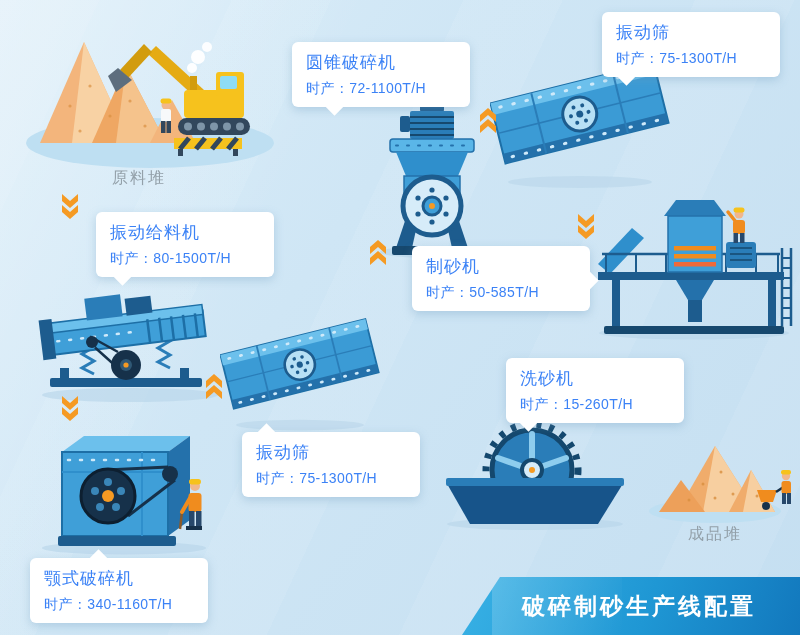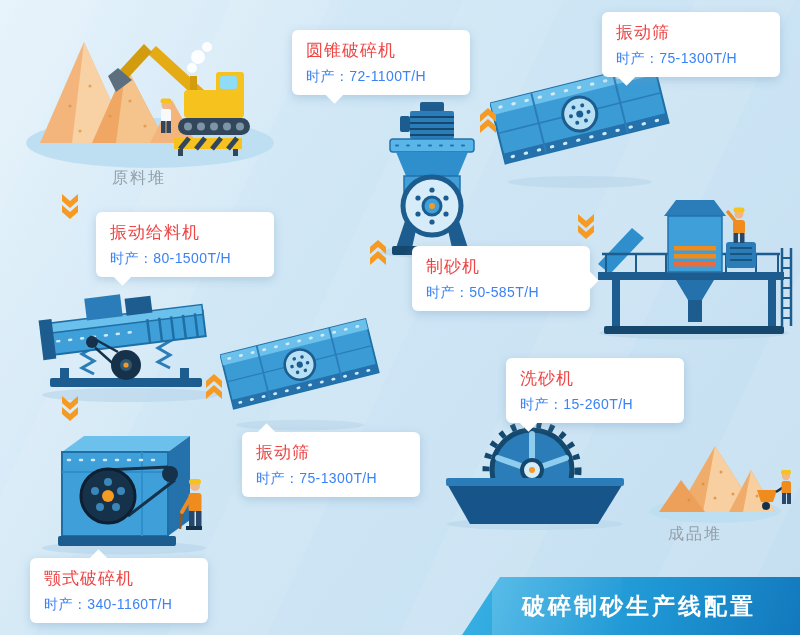--- a/index.html
+++ b/index.html
@@ -15,21 +15,21 @@
       linear-gradient(115deg, rgba(255,255,255,.28) 0%, rgba(255,255,255,0) 34%),
       repeating-linear-gradient(115deg, rgba(255,255,255,.08) 0 90px, rgba(255,255,255,0) 90px 210px);
   }
   .machine { position:absolute; }
   .machine svg { display:block; width:100%; height:100%; }
   .card {
     position:absolute; background:#ffffff; border-radius:6px;
     padding:11px 14px; width:178px; z-index:5;
     box-shadow:0 3px 10px rgba(110,155,190,.35);
   }
-  .card-name { font-size:17px; color:#ef4444; font-weight:500; letter-spacing:1px; line-height:20px; }
+  .card-name { font-size:17px; color:#3b82f6; font-weight:500; letter-spacing:1px; line-height:20px; }
   .card-cap  { font-size:14px; color:#3b82f6; margin-top:7px; letter-spacing:.4px; line-height:16px; white-space:nowrap; }
   .ptr { position:absolute; width:13px; height:13px; background:#ffffff; transform:rotate(45deg); }
   .arrow { position:absolute; width:20px; height:27px; z-index:4; }
   .arrow svg { display:block; width:100%; height:100%; }
   .arrow.up svg { transform:rotate(180deg); }
   .pile-label { position:absolute; font-size:16px; color:#93a0a9; letter-spacing:2px; z-index:3; }
   .banner {
     position:absolute; left:462px; top:577px; width:338px; height:58px; z-index:6;
     background: linear-gradient(110deg,#38b1e5 0%, #1f97d4 55%, #1278bd 100%);
     clip-path: polygon(38px 0, 100% 0, 100% 100%, 0 100%);
@@ -129,21 +129,21 @@
         <polygon points="2,11 10,18 18,11 18,18 10,25 2,18"></polygon>
       </svg>
   </div>
 
   <div class="card" style="left:96px; top:212px;">
     <div class="card-name">振动给料机</div>
     <div class="card-cap">时产：80-1500T/H</div>
     <span class="ptr" style="left:20px; bottom:-6px;"></span>
   </div>
 
-  <div class="card" style="left:292px; top:30px;">
+  <div class="card" style="left:292px; top:42px;">
     <div class="card-name">圆锥破碎机</div>
     <div class="card-cap">时产：72-1100T/H</div>
     <span class="ptr" style="left:36px; bottom:-6px;"></span>
   </div>
 
   <div class="card" style="left:602px; top:12px;">
     <div class="card-name">振动筛</div>
     <div class="card-cap">时产：75-1300T/H</div>
     <span class="ptr" style="left:18px; bottom:-6px;"></span>
   </div>
@@ -411,19 +411,19 @@
       <polygon points="112,66 132,66 128,78 116,78" fill="#f08c1e"></polygon>
       <circle cx="121" cy="82" r="4" fill="#16314a"></circle>
       <line x1="131" y1="68" x2="140" y2="62" stroke="#16314a" stroke-width="2.5"></line>
       <circle cx="141" cy="52" r="4.2" fill="#f1b78c"></circle>
       <rect x="136" y="46" width="10" height="4.5" rx="2" fill="#f6c21d"></rect>
       <rect x="136.5" y="57" width="9.5" height="13" rx="2.5" fill="#f08c1e"></rect>
       <rect x="137" y="69" width="4" height="11" fill="#27486b"></rect>
       <rect x="142" y="69" width="4" height="11" fill="#27486b"></rect>
     </svg>
   </div>
-  <div class="pile-label" style="left:668px; top:524px;">成品堆</div>
+  <div class="pile-label" style="left:688px; top:524px;">成品堆</div>
 
   <div class="banner">
     <div class="banner-text">破碎制砂生产线配置</div>
   </div>
 
 </div>
 
 </body></html>

